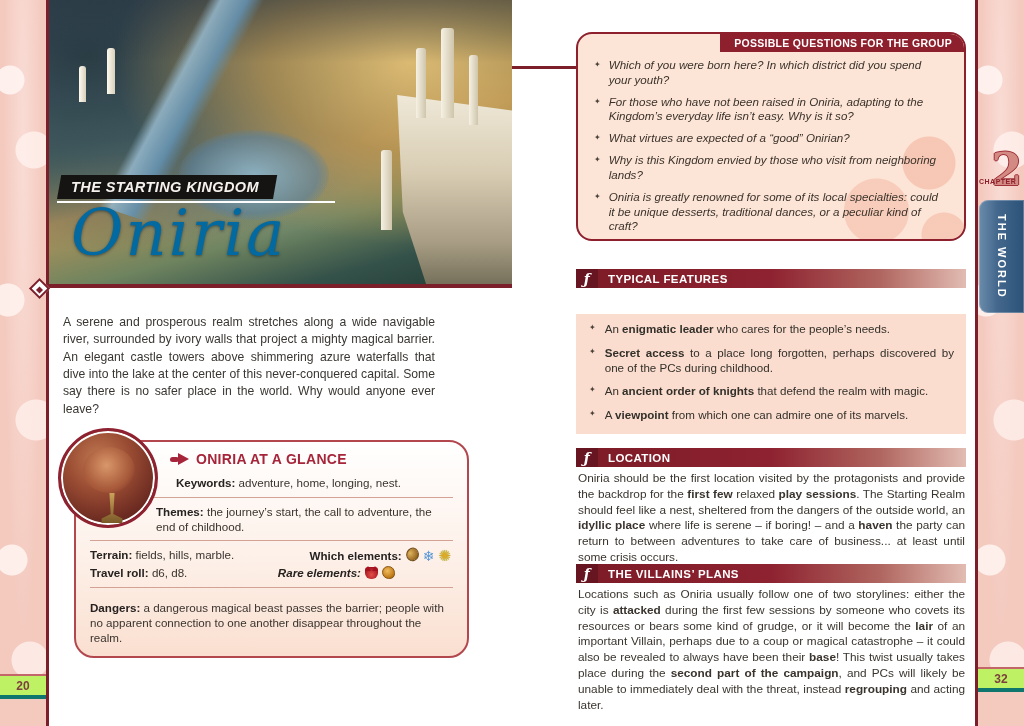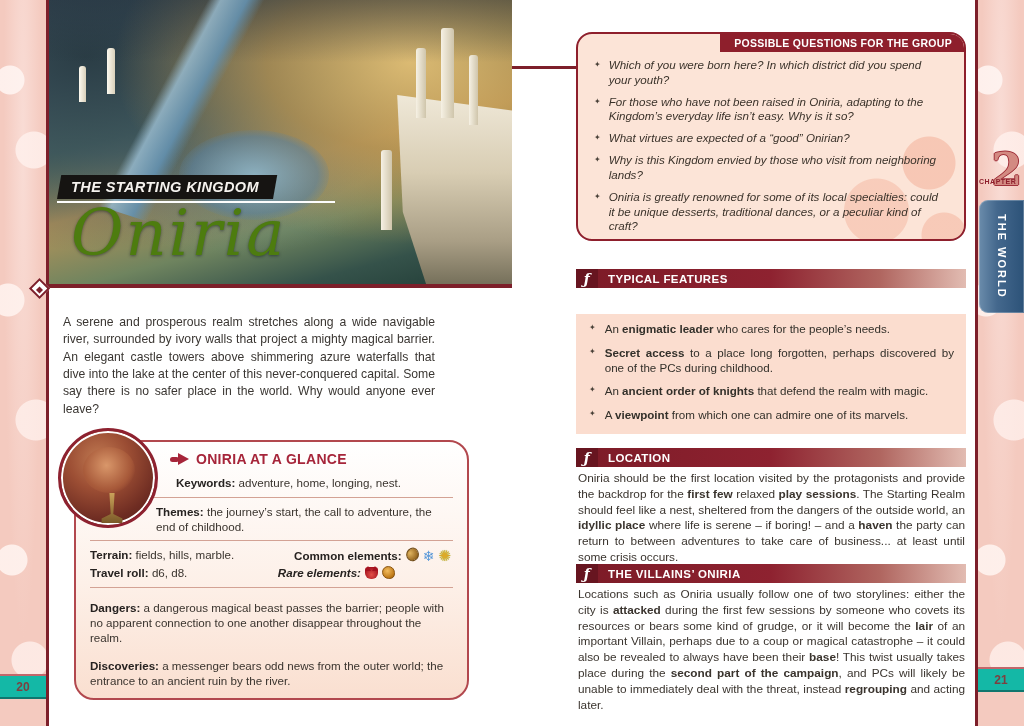--- a/index.html
+++ b/index.html
@@ -18,22 +18,22 @@
       radial-gradient(circle at 30px 660px, rgba(255,240,236,.8) 0 18px, transparent 19px),
       radial-gradient(ellipse at 50% 20%, #f9dcd5 0%, #f4cabf 60%),
       #f4cabf; }
   .strip-left { left:0; }
   .strip-right { left:978px; }
   .frame-line { position:absolute; top:0; width:3px; height:726px; background:#7d1f2a; }
   .frame-line-left { left:46px; }
   .frame-line-right { left:975px; }
 
   
-  .pnum-band { position:absolute; width:46px; height:25px; background:#14b8a6;
-    border-top:2px solid #c2666a; border-bottom:2px solid #0f766e;
+  .pnum-band { position:absolute; width:46px; height:25px; background:#bef264;
+    border-top:2px solid #c2666a; border-bottom:4px solid #0f766e;
     display:flex; align-items:center; justify-content:center;
     font-weight:bold; font-size:12px; color:#7c4040; }
   .pnum-left { left:0; top:674px; }
   .pnum-right { left:978px; top:667px; }
 
   
   .chapter-marker { position:absolute; left:978px; top:148px; width:46px; height:50px; }
   .chapter-num { position:absolute; right:2px; top:0px; font-size:44px; font-weight:bold;
     font-family:"DejaVu Serif", serif; color:#d38a82;
     text-shadow:-1px 0 #a0303a, 1px 0 #a0303a, 0 -1px #a0303a, 0 1px #a0303a; line-height:1; }
@@ -72,21 +72,21 @@
   .hero .t4 { left:58px; top:48px; width:8px; height:46px; background:linear-gradient(90deg,#fdfaf0,#d9d0ba); }
   .hero .t5 { left:30px; top:66px; width:7px; height:36px; background:linear-gradient(90deg,#fdfaf0,#d9d0ba); }
   .hero .t6 { right:120px; top:150px; width:11px; height:80px; }
 
   .kicker { position:absolute; left:8px; top:175px; background:#161412; color:#f5f2ee;
     font-size:14.5px; font-weight:bold; font-style:italic; letter-spacing:.4px;
     padding:4px 16px 4px 12px; transform:skewX(-10deg); transform-origin:bottom left; }
   .kicker > span { display:inline-block; transform:skewX(10deg); }
   .kicker-rule { position:absolute; left:8px; top:201px; width:278px; height:2px; background:#fdfdfd; }
   .title-script { position:absolute; left:22px; top:196px; font-family:"DejaVu Serif", serif;
-    font-style:italic; font-size:64px; color:#4d7c0f; letter-spacing:2px;
+    font-style:italic; font-size:64px; color:#0369a1; letter-spacing:2px;
     text-shadow:0 1px 3px rgba(20,30,40,.55); }
 
   .corner-diamond { position:absolute; left:-17px; top:281px; width:15px; height:15px;
     background:#fff; border:2px solid #7d1f2a; transform:rotate(45deg); }
   .corner-diamond::after { content:""; position:absolute; left:4px; top:4px; width:5px; height:5px; background:#7d1f2a; }
 
   .intro { position:absolute; left:14px; top:314px; width:372px; font-size:12.2px;
     line-height:1.42; text-align:justify; color:#3a3632; }
 
   
@@ -191,21 +191,21 @@
 
   <div class="chapter-marker">
     <div class="chapter-num">2</div>
     <div class="chapter-label">CHAPTER</div>
   </div>
   <div class="world-tab">
     <span>THE WORLD</span>
   </div>
 
   <div class="pnum-band pnum-left">20</div>
-  <div class="pnum-band pnum-right">21</div>
+  <div class="pnum-band pnum-right">32</div>
 
   <div class="page-left">
 
     <div class="hero">
       <div class="river"></div>
       <div class="lake"></div>
       <div class="cliff"></div>
       <div class="tower t1"></div>
       <div class="tower t2"></div>
       <div class="tower t3"></div>
@@ -240,44 +240,40 @@
         <span>the journey’s start, the call to adventure, the end of childhood.</span>
       </div>
       <hr class="g-div">
 
       <div class="g-flex">
         <div>
           <span class="g-label">Terrain:</span>
           <span>fields, hills, marble.</span>
         </div>
         <div class="right-col">
-          <span class="g-label">Common elements:</span>
+          <span class="g-label">Which elements:</span>
           <span><span class="el earth-icon"></span><span class="el ice-icon">❄</span><span class="el light-icon">✺</span></span>
         </div>
       </div>
 
       <div class="g-flex">
         <div>
           <span class="g-label">Travel roll:</span>
           <span>d6, d8.</span>
         </div>
         <div class="right-col" style="margin-right:58px;font-style:italic;">
           <span class="g-label">Rare elements:</span>
           <span><span class="el dark-icon"></span><span class="el poison-icon"></span></span>
         </div>
       </div>
       <hr class="g-div">
 
       <p class="g-para">
         <span class="g-label">Dangers:</span>
         <span>a dangerous magical beast passes the barrier; people with no apparent connection to one another disappear throughout the realm.</span>
-      </p>
-      <p class="g-para">
-        <span class="g-label">Discoveries:</span>
-        <span>a messenger bears odd news from the outer world; the entrance to an ancient ruin by the river.</span>
       </p>
     </div>
 
     <div class="globe"></div>
   </div>
 
   <div class="connector"></div>
 
   <div class="page-right">
 
@@ -323,18 +319,18 @@
     </ul>
 
     <div class="section-header hdr-location">
       <span class="hdr-icon">ƒ</span>
       <span>LOCATION</span>
     </div>
     <p class="sec-para para-location"><span>Oniria should be the first location visited by the protagonists and provide the backdrop for the </span><span class="b">first few</span><span> relaxed </span><span class="b">play sessions</span><span>. The Starting Realm should feel like a nest, sheltered from the dangers of the outside world, an </span><span class="b">idyllic place</span><span> where life is serene – if boring! – and a </span><span class="b">haven</span><span> the party can return to between adventures to take care of business... at least until some crisis occurs.</span></p>
 
     <div class="section-header hdr-villains">
       <span class="hdr-icon">ƒ</span>
-      <span>THE VILLAINS’ ONIRIA</span>
+      <span>THE VILLAINS’ PLANS</span>
     </div>
     <p class="sec-para para-villains"><span>Locations such as Oniria usually follow one of two storylines: either the city is </span><span class="b">attacked</span><span> during the first few sessions by someone who covets its resources or bears some kind of grudge, or it will become the </span><span class="b">lair</span><span> of an important Villain, perhaps due to a coup or magical catastrophe – it could also be revealed to always have been their </span><span class="b">base</span><span>! This twist usually takes place during the </span><span class="b">second part of the campaign</span><span>, and PCs will likely be unable to immediately deal with the threat, instead </span><span class="b">regrouping</span><span> and acting later.</span></p>
   </div>
 
 </div>
 
 </body></html>

